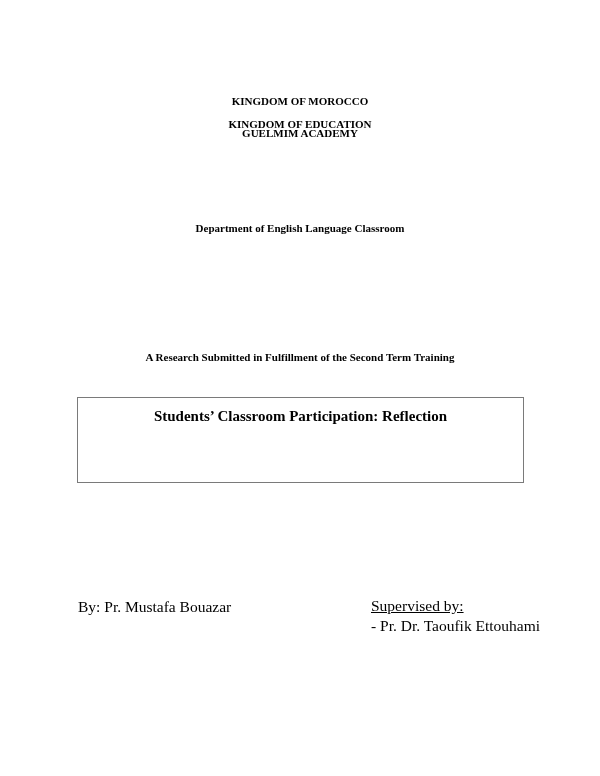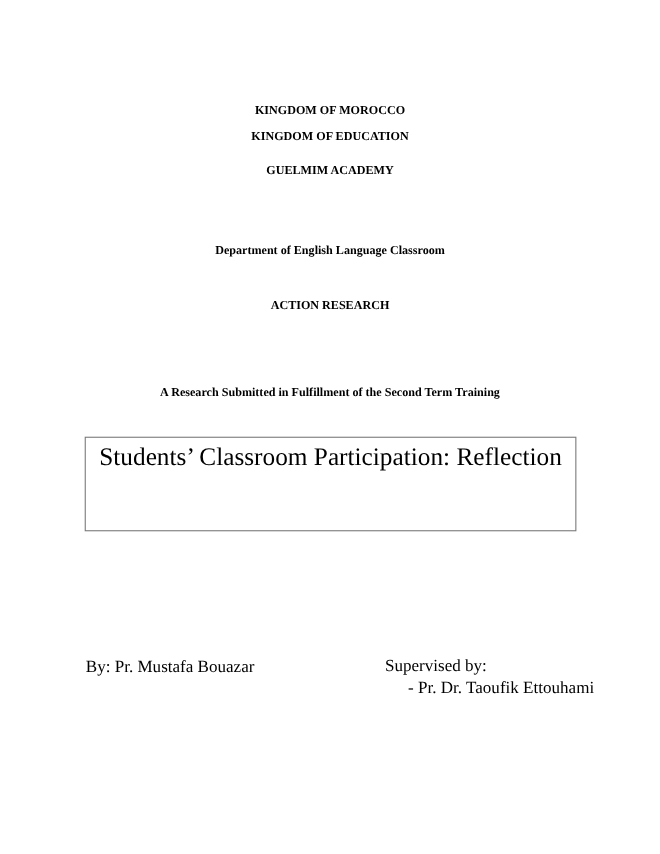--- a/index.html
+++ b/index.html
@@ -35,51 +35,50 @@
       width: 445px;
       height: 84px;
       border: 1.5px solid #7a7a7a;
       box-sizing: content-box;
     }
     .title-line {
       position: absolute;
       left: 0;
       width: 100%;
       text-align: center;
-      font-weight: normal;
-      font-size: 23px;
+      font-weight: bold;
+      font-size: 15px;
       line-height: 26px;
       white-space: nowrap;
     }
     .normal {
       font-weight: normal;
       font-size: 15.5px;
       line-height: 19px;
       white-space: nowrap;
       margin-top: 32px;
     }
   </style>
 </head>
 <body>
 
 <div style="position:absolute;left:0;top:0;width:600px;height:674px;">
 
   <div class="center-line hdr" style="top:94px;">KINGDOM OF MOROCCO</div>
   <div class="center-line hdr" style="top:117px;">KINGDOM OF EDUCATION</div>
-  <div class="center-line hdr" style="top:148px;">GUELMIM ACADEMY</div>
+  <div class="center-line hdr" style="top:126px;">GUELMIM ACADEMY</div>
 
   <div class="center-line hdr" style="top:221px;">Department of English Language Classroom</div>
 
-  <div class="center-line hdr" style="top:271px;">ACTION RESEARCH</div>
 
   <div class="center-line hdr" style="top:350px;">A Research Submitted in Fulfillment of the Second Term Training</div>
 
   <div class="title-box">
     <div class="title-line" style="top:5px;">Students’ Classroom Participation: Reflection</div>
   </div>
 
   <div class="abs normal" style="left:78px;top:565px;">By: Pr. Mustafa Bouazar</div>
 
-  <div class="abs normal" style="left:350px;top:564px;">Supervised by:</div>
+  <div class="abs normal" style="left:371px;top:564px;text-decoration:underline;">Supervised by:</div>
   <div class="abs normal" style="left:371px;top:584px;">- Pr. Dr. Taoufik Ettouhami</div>
 
 
 </div>
 
 </body></html>

